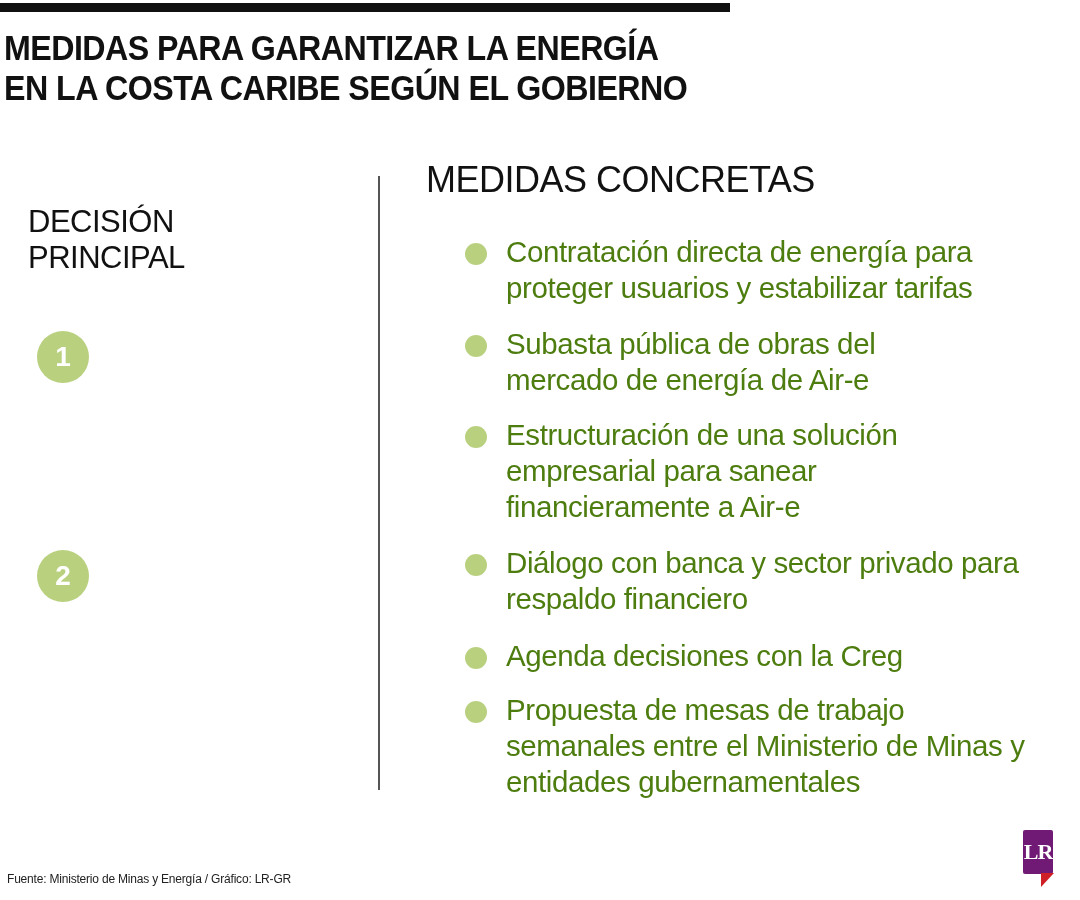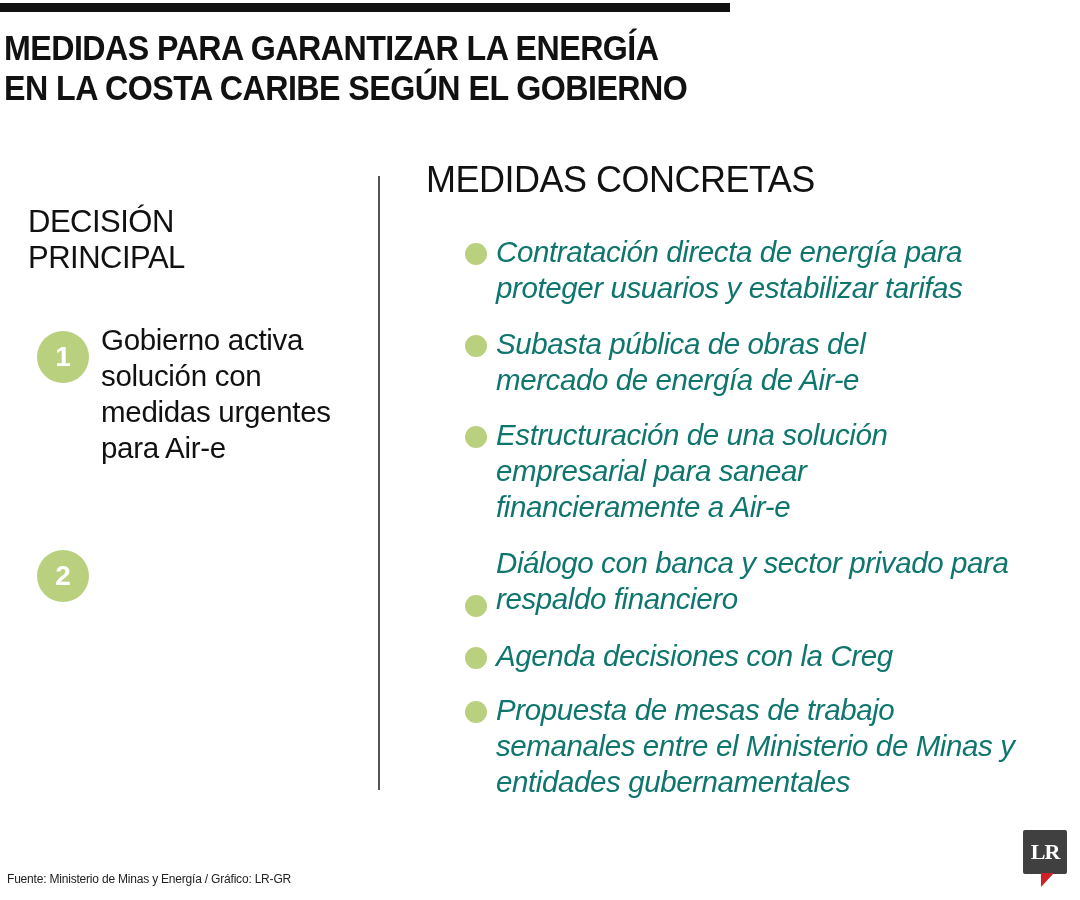--- a/index.html
+++ b/index.html
@@ -113,32 +113,31 @@
   }
   .bullet-dot {
     width: 22px;
     height: 22px;
     border-radius: 50%;
     background: #b9d17f;
     flex: 0 0 22px;
     margin-top: 9px;
   }
   .measure-text {
-    margin-left: 9px;
+    margin-left: 19px;
     width: 560px;
     font-size: 29.5px;
     line-height: 36px;
     letter-spacing: -0.4px;
-    color: #0f766e;
-    font-style: italic;
+    color: #4d7c0f;
   }
   .m1 { top: 234px; }
   .m2 { top: 326px; }
   .m3 { top: 417px; }
-  .m4 { top: 545px; align-items: flex-end; }
+  .m4 { top: 545px; }
   .m5 { top: 638px; }
   .m6 { top: 692px; }
 
   .source {
     position: absolute;
     left: 7px;
     top: 868px;
     font-size: 12px;
     line-height: 22px;
     letter-spacing: -0.2px;
@@ -150,23 +149,23 @@
     position: absolute;
     left: 1023px;
     top: 830px;
     width: 44px;
     height: 58px;
   }
   .logo-box {
     position: absolute;
     left: 0;
     top: 0;
-    width: 44px;
+    width: 30px;
     height: 44px;
-    background: #404040;
+    background: #701a75;
     border-radius: 2px;
     color: #ffffff;
     font-family: "Liberation Serif", "DejaVu Serif", serif;
     font-weight: bold;
     font-size: 22px;
     line-height: 44px;
     text-align: center;
     letter-spacing: -1px;
   }
   .logo-tail {
@@ -190,21 +189,20 @@
   <span>EN LA COSTA CARIBE SEGÚN EL GOBIERNO</span>
 </h1>
 
 <h2 class="left-heading">
   <span>DECISIÓN</span>
   <span>PRINCIPAL</span>
 </h2>
 
 <div class="decision d1">
   <div class="num-badge">1</div>
-  <div class="decision-text">Gobierno activa solución con medidas urgentes para Air-e</div>
 </div>
 
 <div class="decision d2">
   <div class="num-badge">2</div>
 </div>
 
 <div class="divider"></div>
 
 <h2 class="right-heading">MEDIDAS CONCRETAS</h2>
 

